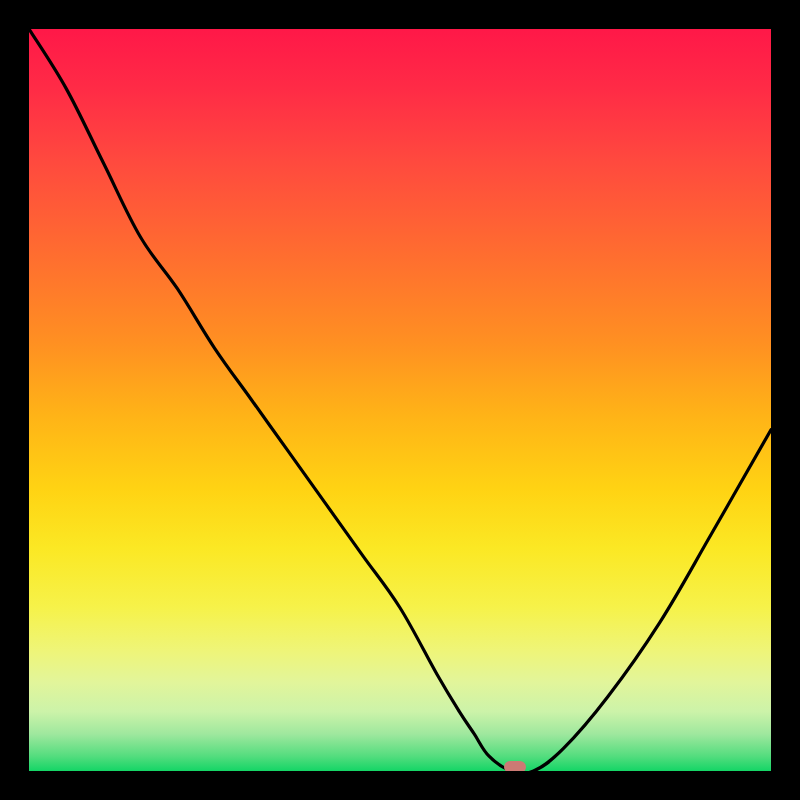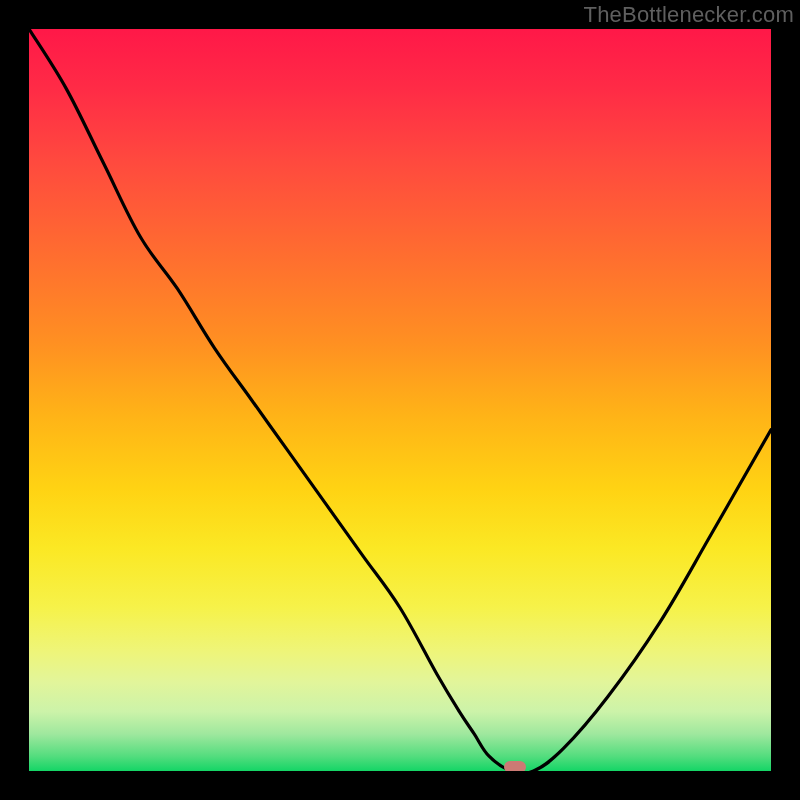--- a/index.html
+++ b/index.html
@@ -69,21 +69,20 @@
     background: #cc7a74;
     border-radius: 6px;
     transform: translate(-50%, -50%);
     z-index: 3;
   }
 </style>
 </head>
 <body>
 
 <div class="frame">
-  <div class="watermark">TheBottlenecker.com</div>
   <div class="plot">
     <div class="grad"></div>
     <svg class="curve" viewBox="0 0 742 742" preserveAspectRatio="none">
       <path id="curvePath" d="M 0.00 0.00 C 6.68 10.68, 23.74 35.32, 37.10 59.36 C 50.46 83.40, 60.84 106.85, 74.20 133.56 C 87.56 160.27, 97.94 185.05, 111.30 207.76 C 124.66 230.47, 135.04 239.67, 148.40 259.70 C 161.76 279.73, 172.14 299.03, 185.50 319.06 C 198.86 339.09, 209.24 352.30, 222.60 371.00 C 235.96 389.70, 246.34 404.24, 259.70 422.94 C 273.06 441.64, 283.44 456.18, 296.80 474.88 C 310.16 493.58, 320.54 508.12, 333.90 526.82 C 347.26 545.52, 357.64 557.39, 371.00 578.76 C 384.36 600.13, 397.42 626.84, 408.10 645.54 C 418.78 664.24, 423.68 671.96, 430.36 682.64 C 437.04 693.32, 439.86 696.89, 445.20 704.90 C 450.54 712.91, 453.36 720.48, 460.04 727.16 C 466.72 733.84, 474.29 739.33, 482.30 742.00 C 490.31 744.67, 495.21 746.01, 504.56 742.00 C 513.91 737.99, 520.88 733.10, 534.24 719.74 C 547.60 706.38, 561.40 690.51, 578.76 667.80 C 596.12 645.09, 612.00 622.98, 630.70 593.60 C 649.40 564.22, 662.61 539.29, 682.64 504.56 C 702.67 469.83, 731.32 419.38, 742.00 400.68" fill="none" stroke-width="3.2" stroke-linecap="round" stroke-linejoin="round" stroke="#000000"></path>
     </svg>
     <div id="marker" class="marker" style="background: rgb(204, 122, 116); left: 486.01px; top: 738px;"></div>
   </div>
 </div>
 
 </body></html>

